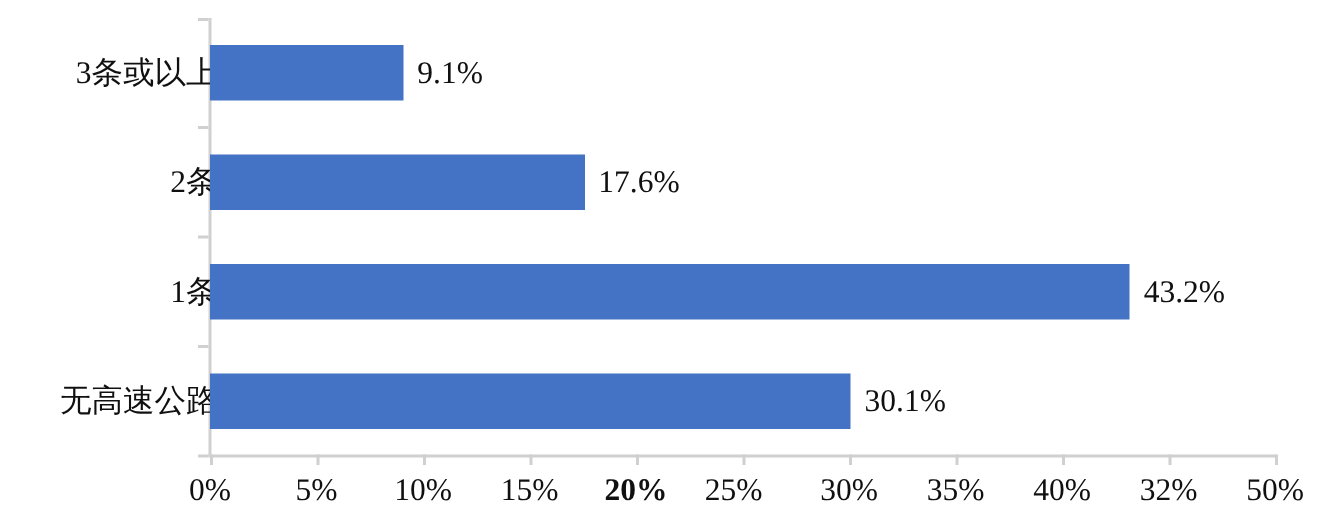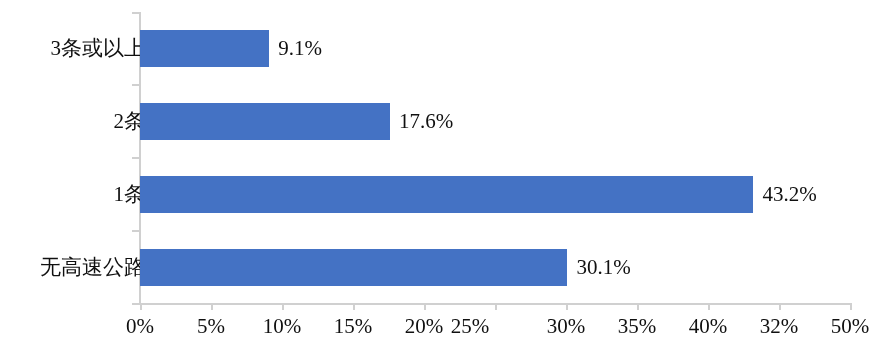--- a/index.html
+++ b/index.html
@@ -183,21 +183,21 @@
   <div class="x-tick" style="left:566px;"></div>
   <div class="x-tick" style="left:637px;"></div>
   <div class="x-tick" style="left:708px;"></div>
   <div class="x-tick" style="left:779px;"></div>
   <div class="x-tick" style="left:850px;"></div>
 
   <div class="x-tick-label" style="left:140px;">0%</div>
   <div class="x-tick-label" style="left:211px;">5%</div>
   <div class="x-tick-label" style="left:282px;">10%</div>
   <div class="x-tick-label" style="left:353px;">15%</div>
-  <div class="x-tick-label" style="left:424px;">20%</div>
-  <div class="x-tick-label" style="left:470px;">25%</div>
+  <div class="x-tick-label" style="left:424px;font-weight:bold;">20%</div>
+  <div class="x-tick-label" style="left:489px;">25%</div>
   <div class="x-tick-label" style="left:566px;">30%</div>
   <div class="x-tick-label" style="left:637px;">35%</div>
   <div class="x-tick-label" style="left:708px;">40%</div>
   <div class="x-tick-label" style="left:779px;">32%</div>
   <div class="x-tick-label" style="left:850px;">50%</div>
 
 </div>
 
 </body></html>

